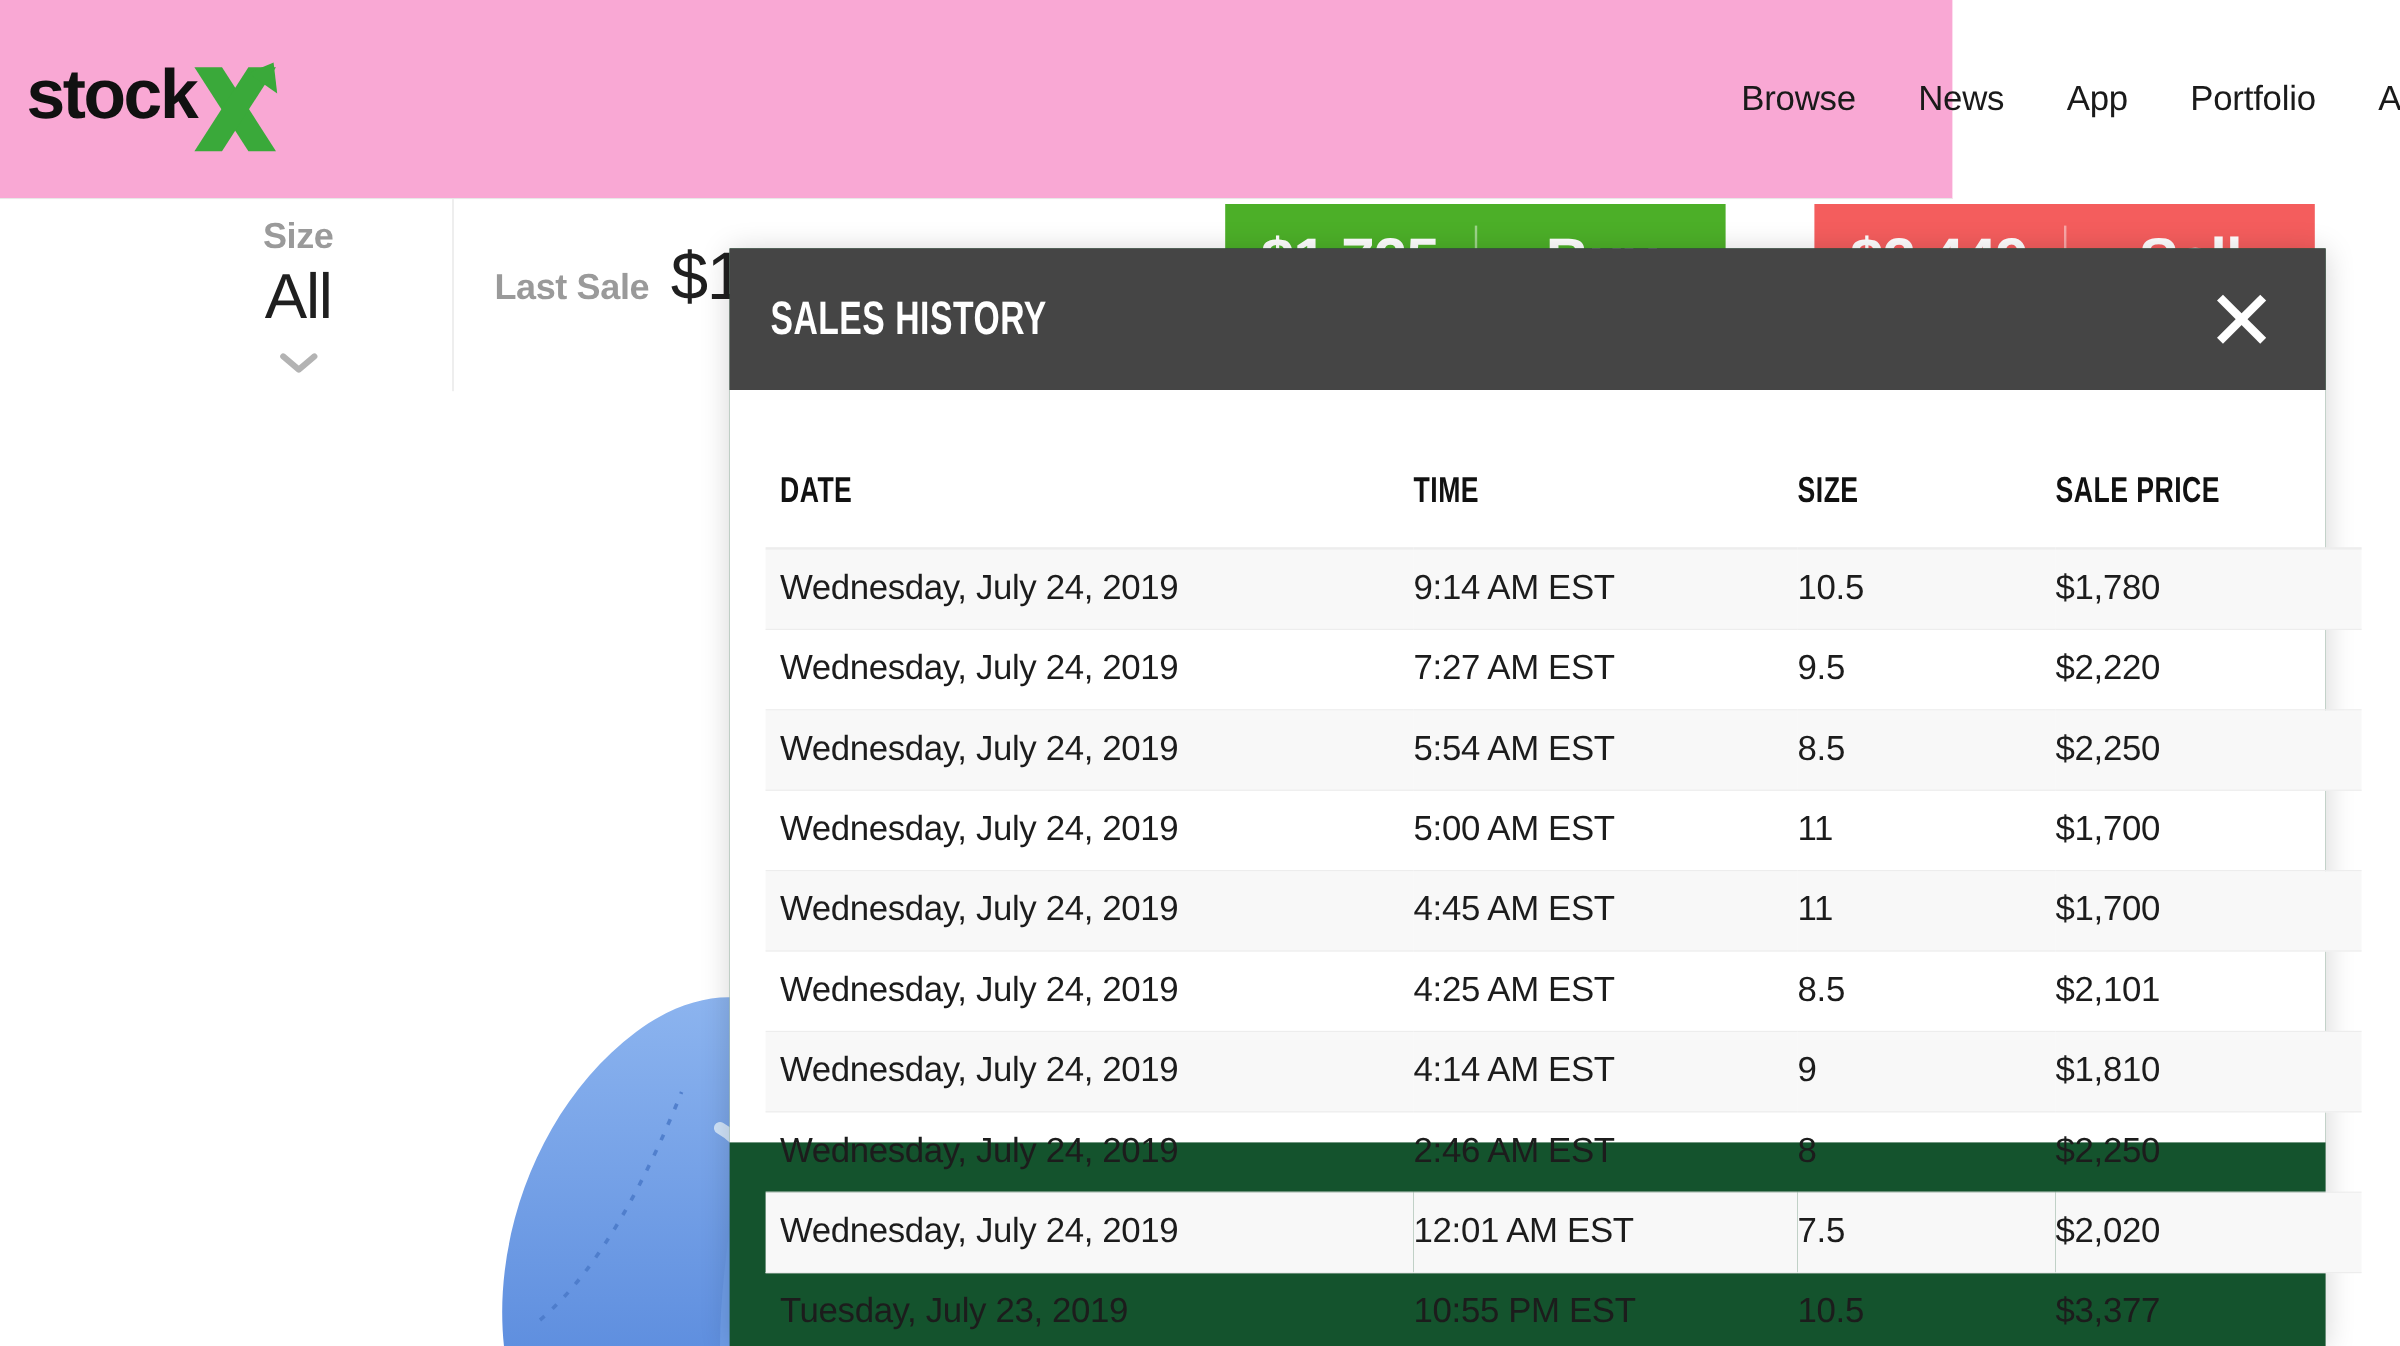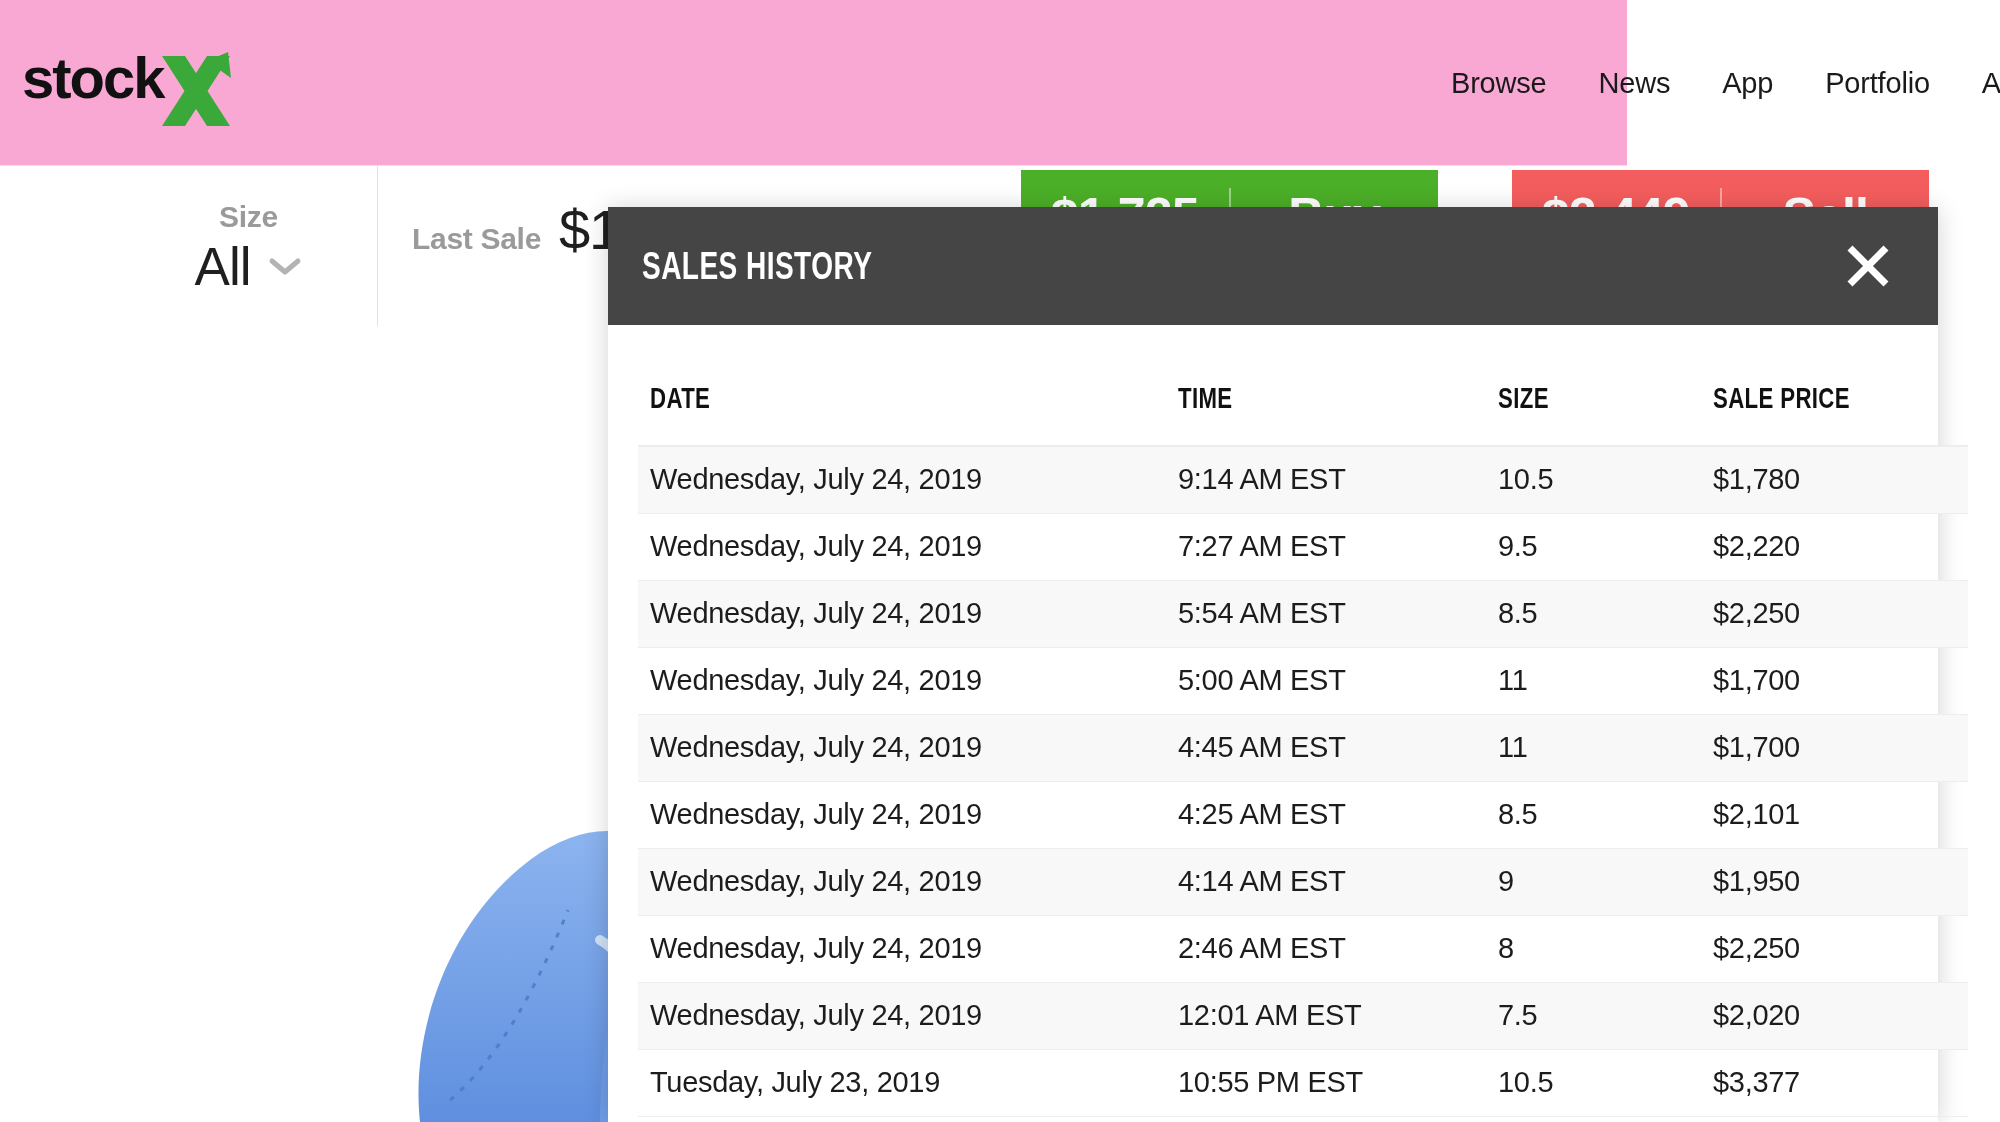--- a/index.html
+++ b/index.html
@@ -54,21 +54,21 @@
     position: absolute; left: 0; top: 166px; width: 2000px; height: 160px;
     background: #fff;
   }
   .size-select {
     position: absolute; left: 120px; top: 0; width: 258px; height: 160px;
     display: flex; flex-direction: column; align-items: center; justify-content: center;
     border-right: 1px solid #e3e3e3;
     cursor: pointer;
   }
   .size-label { font-size: 30px; color: #9a9a9a; font-weight: bold; letter-spacing:-0.3px; margin-bottom: 6px;}
-  .size-value-row { display: flex; align-items: center; gap: 18px; }
+  .size-value-row { display: flex; align-items: center; gap: 18px; flex-direction: column; }
   .size-value { font-size: 53px; color: #1f1f1f; line-height: 1; letter-spacing:-1px; }
   .chev { width: 34px; height: 20px; }
 
   .lastsale {
     position: absolute; left: 400px; top: 0; width: 660px; height: 160px;
     display: flex; flex-direction: column; justify-content: center;
     padding-top: 6px;
   }
   .lastsale-row1 { display:flex; align-items: baseline; gap: 18px; padding-left: 12px;}
   .lastsale-label { font-size: 30px; color: #9a9a9a; font-weight: bold; letter-spacing:-0.3px;}
@@ -109,21 +109,21 @@
     color: #ffffff; font-size: 39px; font-weight: bold;
     letter-spacing: 0.6px;
     transform: scaleX(0.72); transform-origin: left center;
     font-family: "Liberation Sans", sans-serif;
   }
   .close-btn {
     width: 56px; height: 56px; position: relative; cursor: pointer;
     margin-right: 10px;
   }
 
-  .modal-body { padding: 0 30px; background: #fff; height: 797px; }
+  .modal-body { padding: 11px 30px; background: #fff; height: 627px; }
   .tbl { width: 100%; border-collapse: collapse; table-layout: fixed; }
   .tbl th {
     text-align: left; font-size: 30px; font-weight: bold; color: #111;
     padding: 56px 0 30px 0; letter-spacing: 0.5px;
     border-bottom: 2px solid #ededed;
   }
   .tbl th .sq { display:inline-block; transform: scaleX(0.74); transform-origin: left center; }
   .tbl td {
     font-size: 29px; color: #1c1c1c; padding: 16px 0 17px 0;
     border-bottom: 1px solid #ededed; letter-spacing: -0.3px;
@@ -281,21 +281,21 @@
           <tr>
             <td class="col-date">Wednesday, July 24, 2019</td>
             <td class="col-time">4:25 AM EST</td>
             <td class="col-size">8.5</td>
             <td class="col-price">$2,101</td>
           </tr>
           <tr>
             <td class="col-date">Wednesday, July 24, 2019</td>
             <td class="col-time">4:14 AM EST</td>
             <td class="col-size">9</td>
-            <td class="col-price">$1,950</td>
+            <td class="col-price">$1,810</td>
           </tr>
           <tr>
             <td class="col-date">Wednesday, July 24, 2019</td>
             <td class="col-time">2:46 AM EST</td>
             <td class="col-size">8</td>
             <td class="col-price">$2,250</td>
           </tr>
           <tr>
             <td class="col-date">Wednesday, July 24, 2019</td>
             <td class="col-time">12:01 AM EST</td>

